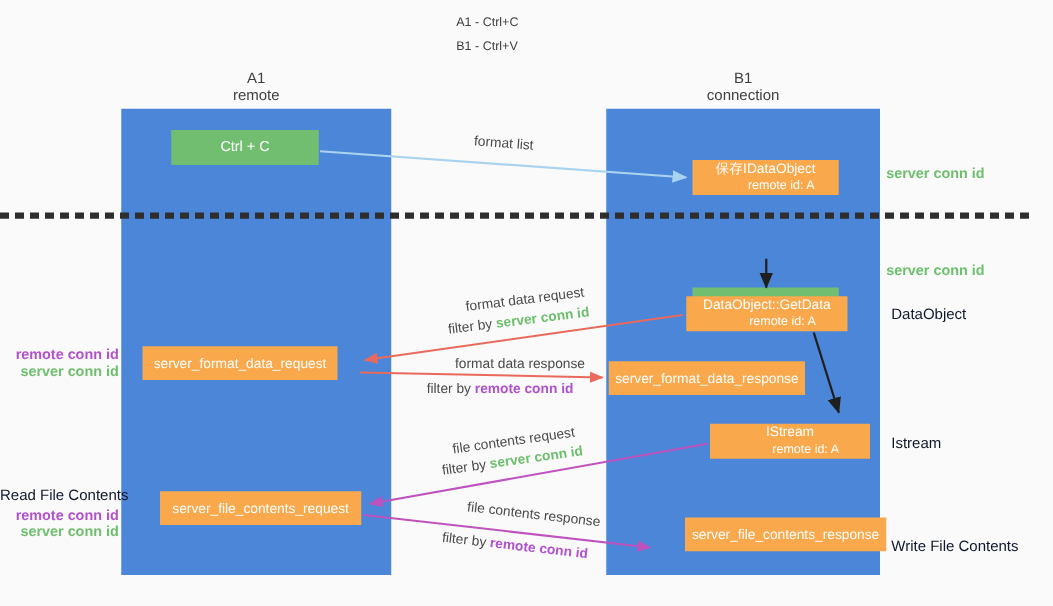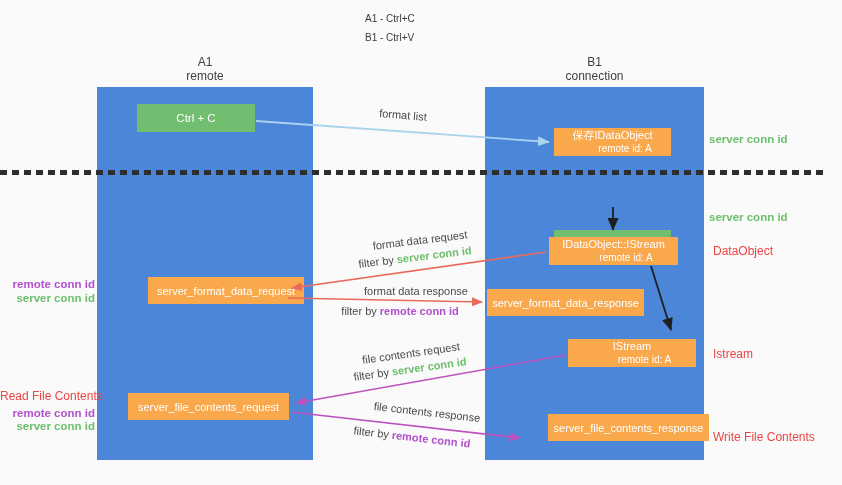--- a/index.html
+++ b/index.html
@@ -60,21 +60,21 @@
     white-space: nowrap;
   }
   .node.green { background: #71be71; }
   .node.orange { background: #f9a84b; }
   .node .l2 { font-size: 10px; padding-left: 25px; }
 
   .n-ctrl-c   { left: 137px; top: 104px; width: 118px; height: 28px; }
   .n-save     { left: 554px; top: 128px; width: 117px; height: 28px; font-size: 11px; line-height: 13px; }
   .n-ctrl-v   { left: 554px; top: 182px; width: 117px; height: 25px; margin-top: 48px; }
   .n-getdata  { left: 549px; top: 237px; width: 129px; height: 28px; font-size: 11px; line-height: 13px; }
-  .n-fmt-req  { left: 148px; top: 277px; width: 156px; height: 27px; font-size: 11px; }
+  .n-fmt-req  { left: 114px; top: 277px; width: 156px; height: 27px; font-size: 11px; }
   .n-fmt-resp { left: 487px; top: 289px; width: 157px; height: 27px; font-size: 11px; align-items: center; }
   .n-istream  { left: 568px; top: 339px; width: 128px; height: 28px; font-size: 11px; line-height: 13px; }
   .n-file-req { left: 128px; top: 393px; width: 161px; height: 27px; font-size: 11px; }
   .n-file-resp{ left: 525px; top: 414px; width: 161px; height: 27px; font-size: 11px; margin-left: 23px; }
 
   svg.arrows {
     position: absolute;
     left: 0; top: 0;
     width: 842px; height: 485px;
     z-index: 4;
@@ -90,21 +90,21 @@
   }
   .edge-label .conn-green { color: #6dbf6d; font-weight: bold; }
   .edge-label .conn-purple { color: #b151cc; font-weight: bold; }
 
   .side-label {
     z-index: 5;
     font-size: 11.5px;
     white-space: nowrap;
     line-height: 13.5px;
   }
-  .gray-label { color: #ef4444; font-size: 12px; }
+  .gray-label { color: #0f172a; font-size: 12px; }
   .green-label { color: #6dbf6d; font-weight: bold; }
   .purple-label { color: #b151cc; font-weight: bold; }
   .right-align { text-align: right; }
 </style>
 </head>
 <body>
 
 <div class="canvas">
 
   <div class="abs title-block">
@@ -133,21 +133,21 @@
   <div class="abs node orange n-save">
     <div>保存IDataObject</div>
     <div class="l2">remote id: A</div>
   </div>
 
   <div class="abs node green n-ctrl-v">
     <div>Ctrl + V</div>
   </div>
 
   <div class="abs node orange n-getdata">
-    <div>IDataObject::IStream</div>
+    <div>DataObject::GetData</div>
     <div class="l2">remote id: A</div>
   </div>
 
   <div class="abs node orange n-fmt-req">
     <div>server_format_data_request</div>
   </div>
 
   <div class="abs node orange n-fmt-resp">
     <div>server_format_data_response</div>
   </div>

